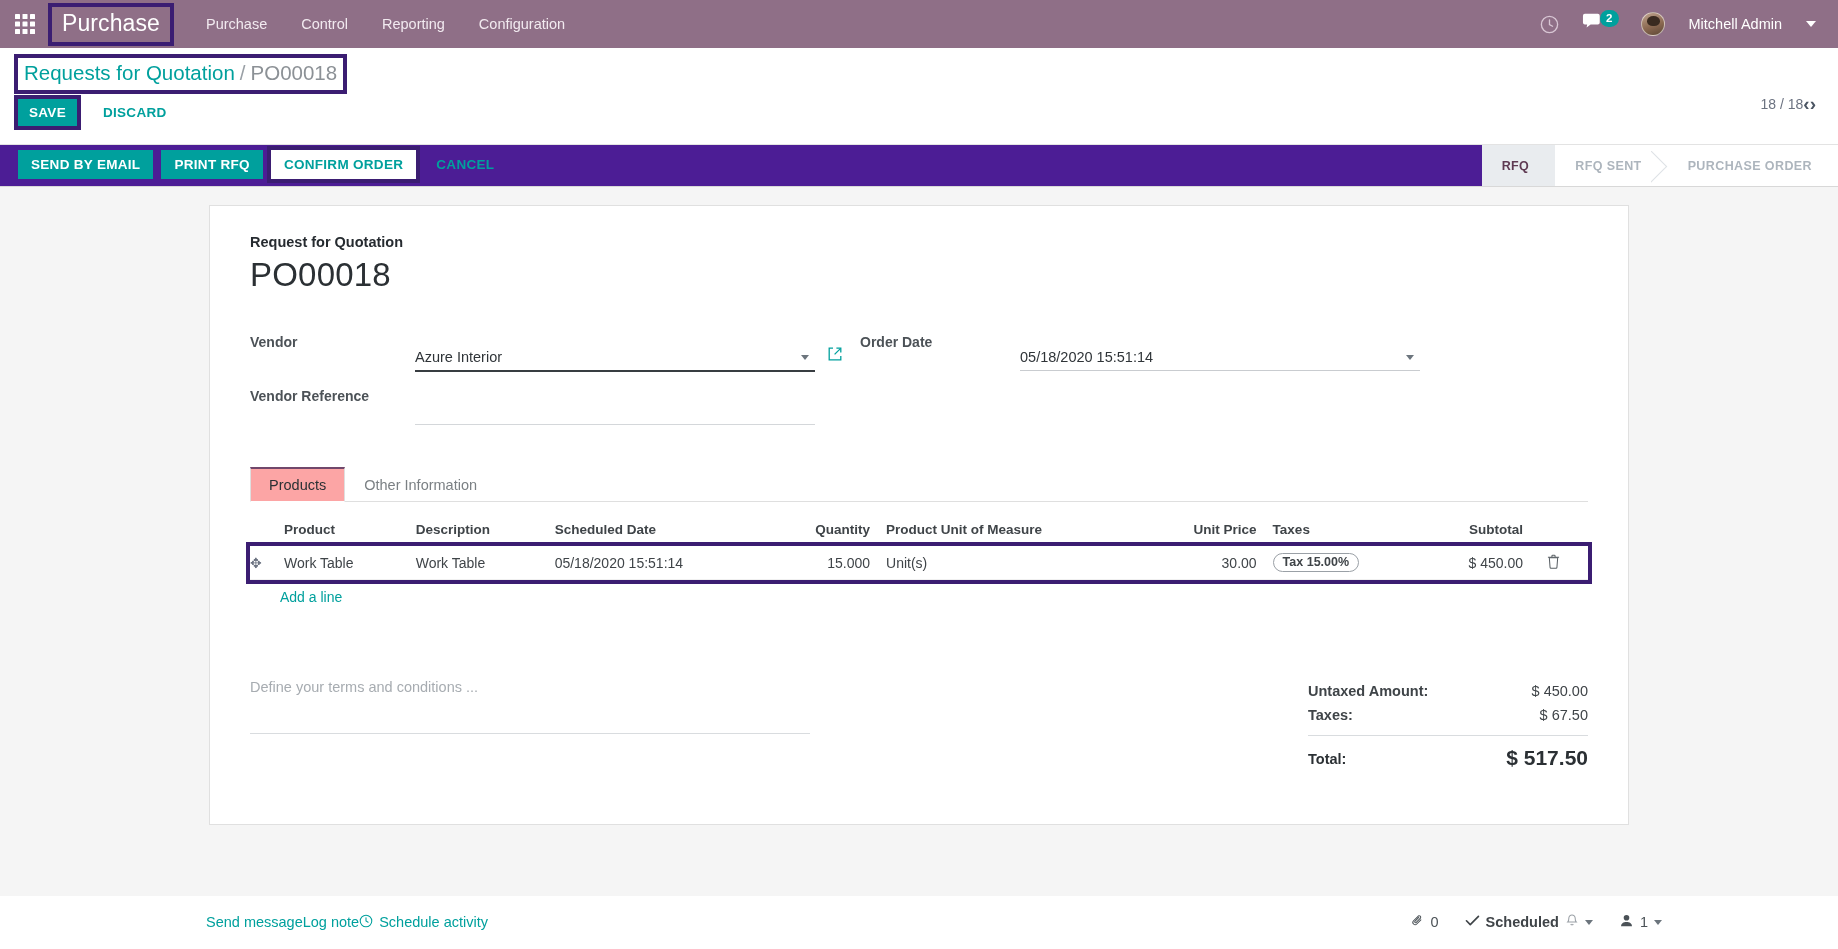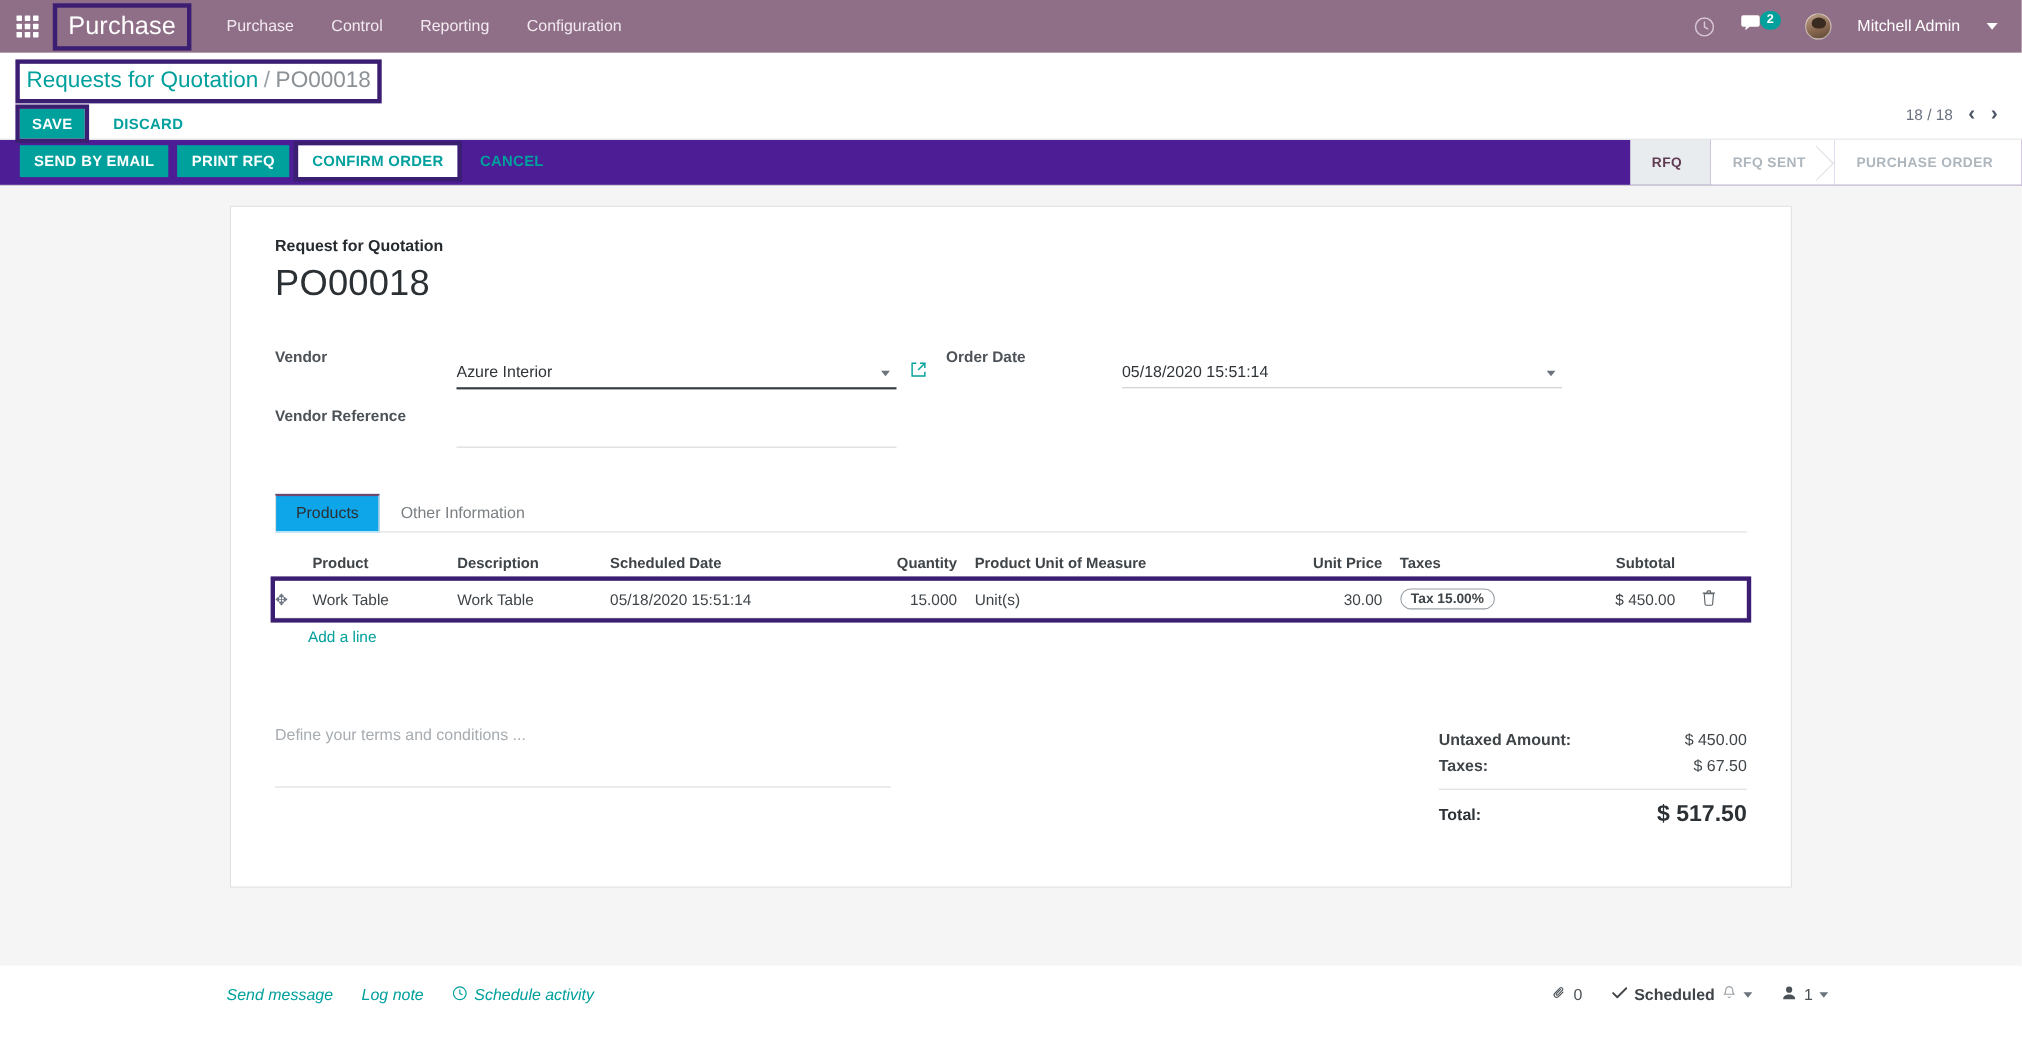--- a/index.html
+++ b/index.html
@@ -90,21 +90,21 @@
   .caret-down {
     width: 0; height: 0;
     border-left: 5px solid transparent;
     border-right: 5px solid transparent;
     border-top: 6px solid #ffffff;
   }
 
   
   .control-panel {
     background: #ffffff;
-    padding: 10px 18px 0 18px;
+    padding: 10px 18px 18px 18px;
     border-bottom: 1px solid #e3e3e3;
     position: relative;
   }
   .breadcrumb-row { display: flex; align-items: center; }
   .breadcrumb {
     font-size: 20.5px;
     padding: 3px 6px 5px 6px;
     display: inline-block;
   }
   .bc-link { color: #00a09d; cursor: pointer; }
@@ -135,21 +135,20 @@
     font-family: inherit;
   }
   .save-wrap { margin-right: 14px; display: inline-block; }
 
   .pager {
     position: absolute;
     right: 22px;
     top: 46px;
     display: flex;
     align-items: center;
-    gap: 14px;
     font-size: 14px;
     color: #6b7280;
   }
   .pager-arrow {
     font-size: 19px;
     color: #4b5563;
     cursor: pointer;
     line-height: 1;
     font-weight: 700;
   }
@@ -310,21 +309,21 @@
     font-size: 14.5px;
     padding: 9px 18px 8px 18px;
     color: #7b8084;
     cursor: pointer;
     background: transparent;
     border: 1px solid transparent;
     margin-bottom: -1px;
   }
   .tab.active {
     color: #2b3034;
-    background: #0ea5e9;
+    background: #fca5a5;
     border: 1px solid #dfdfdf;
     border-bottom-color: #ffffff;
     border-top: 2px solid #71476b;
     padding-top: 8px;
   }
 
   
   table.lines {
     width: 100%;
     border-collapse: collapse;
@@ -420,21 +419,21 @@
   .totals .t-row.total .t-label { font-size: 14.5px; font-weight: 700; align-self: flex-end; padding-bottom: 3px;}
 
   
   .chatter {
     background: #ffffff;
     padding: 16px 26px 14px 26px;
     display: flex;
     align-items: center;
     border-top: 1px solid #ffffff;
   }
-  .chatter-left { display: flex; align-items: center; gap: 26px; padding-left: 180px; font-style: italic; }
+  .chatter-left { display: flex; align-items: center; padding-left: 180px; }
   .chatter-link {
     color: #00a09d;
     font-size: 14.5px;
     cursor: pointer;
     display: inline-flex;
     align-items: center;
     gap: 6px;
   }
   .chatter-right {
     margin-left: auto;

